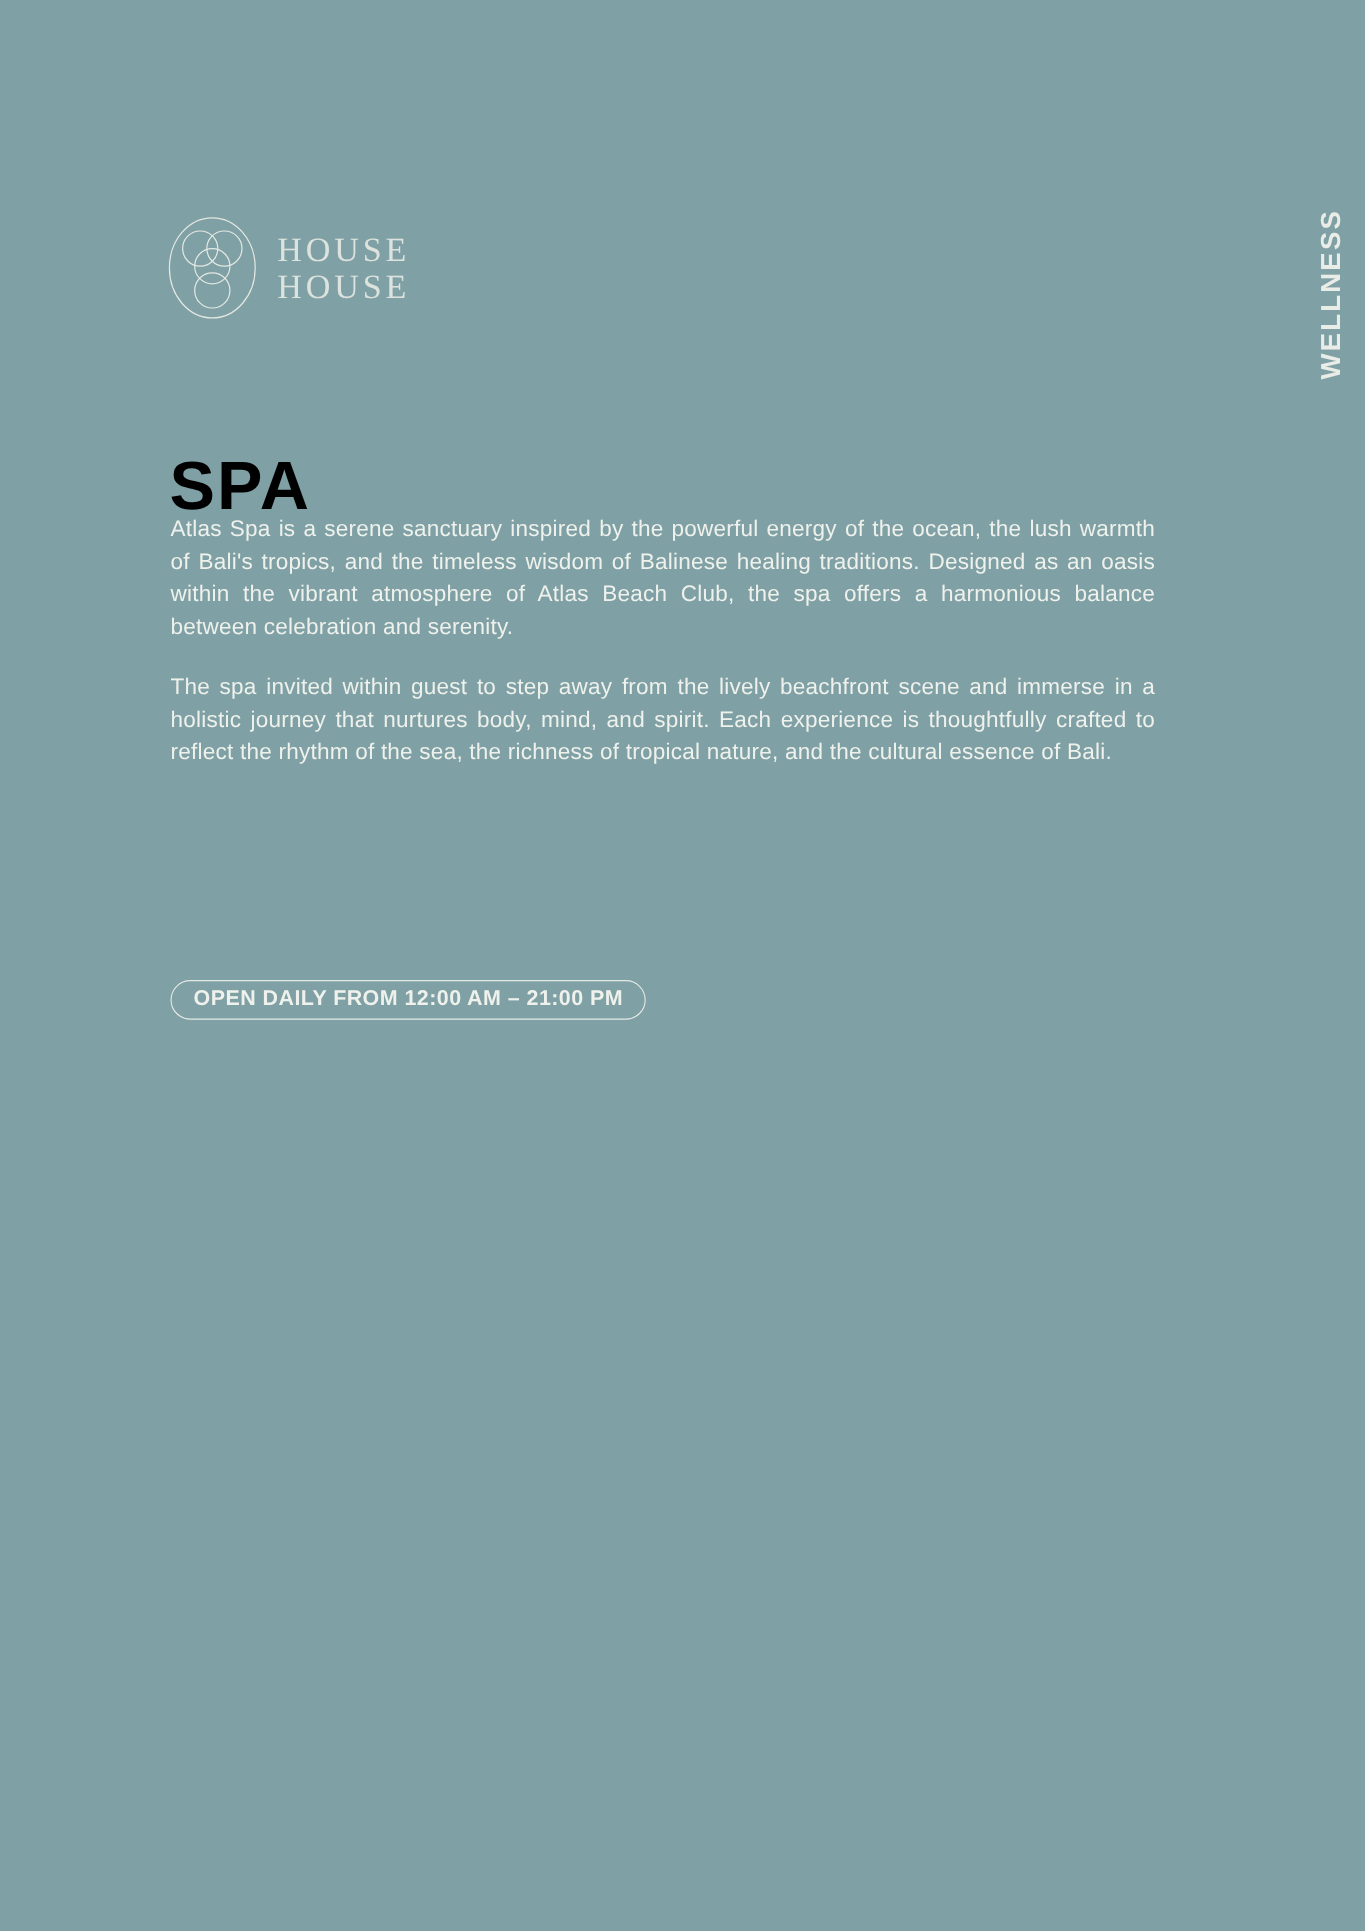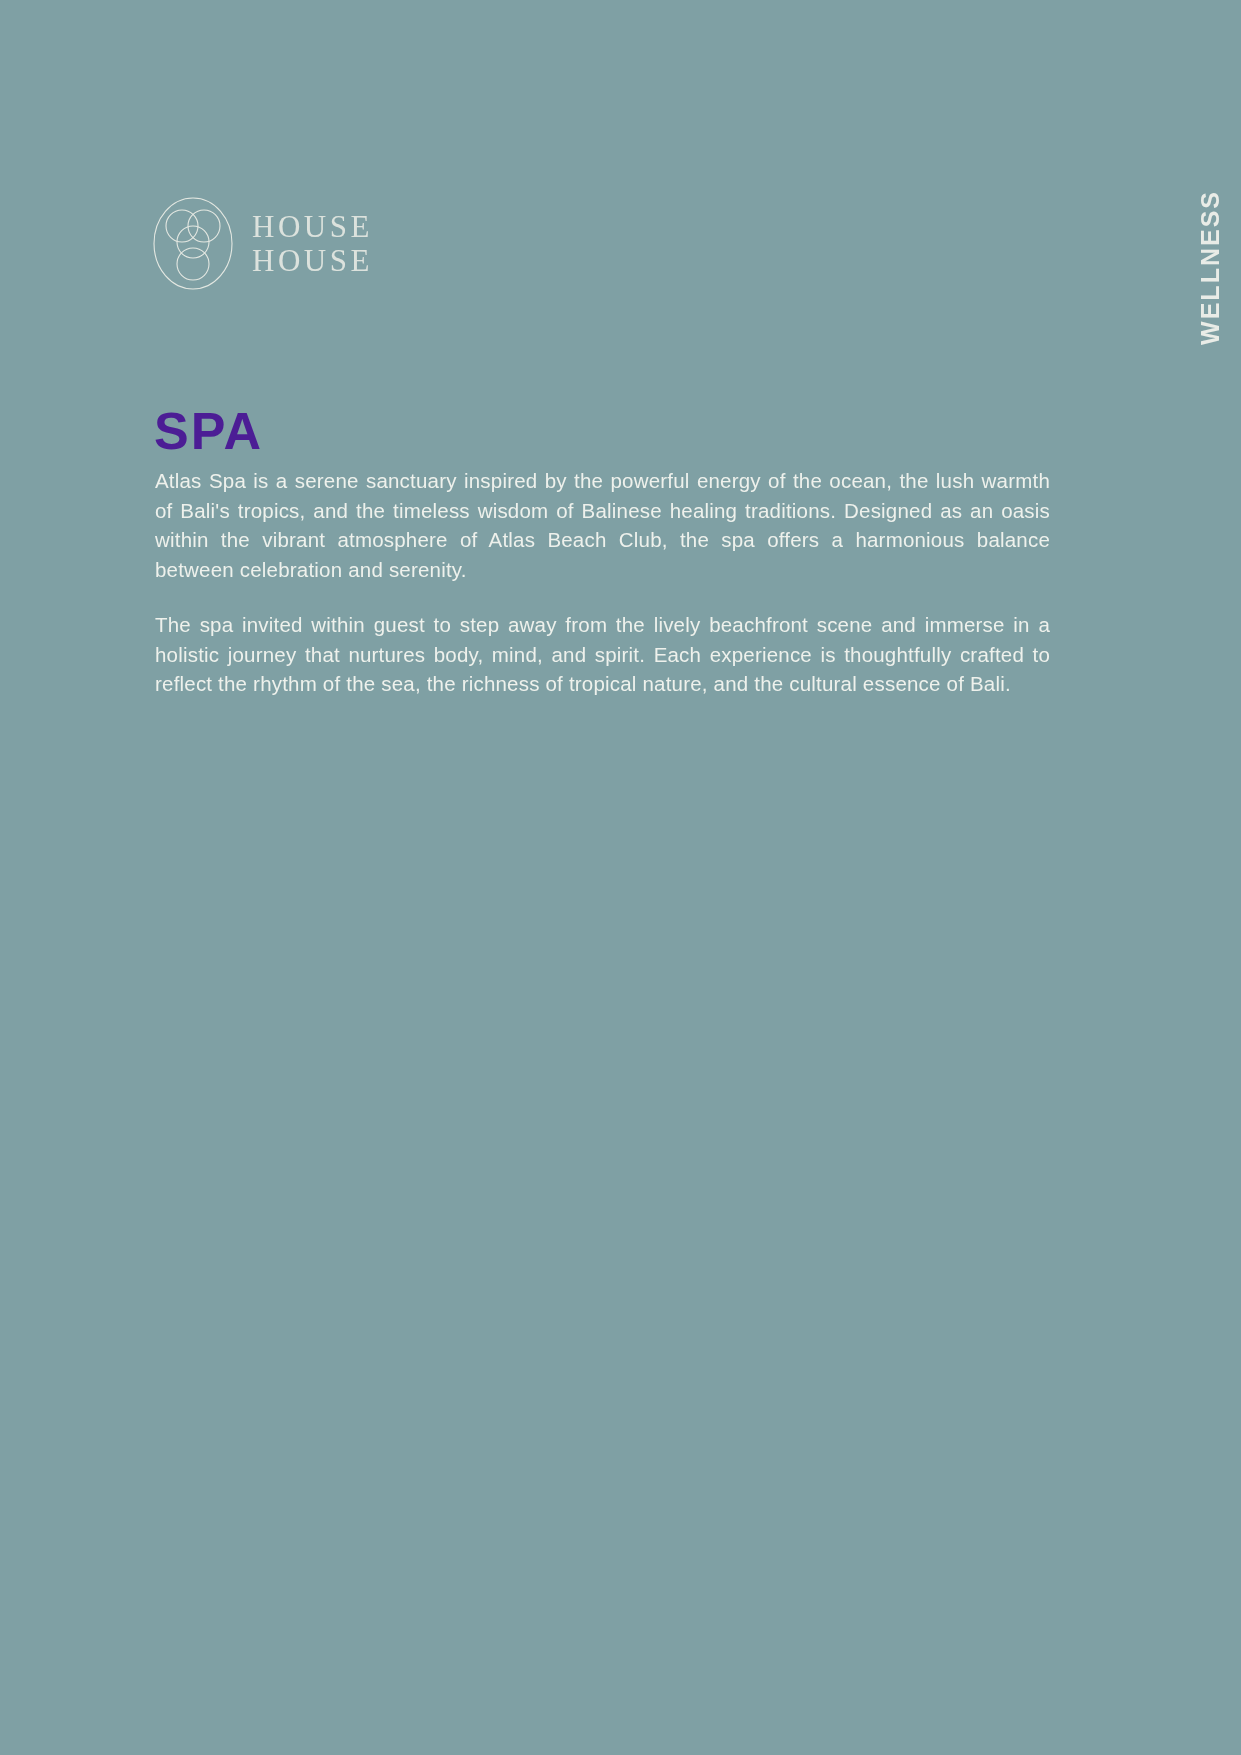--- a/index.html
+++ b/index.html
@@ -62,22 +62,22 @@
     font-size: 31px;
     letter-spacing: 3.5px;
     opacity: 0.92;
   }
 
   
   .page-title {
     position: absolute;
     left: 154px;
     top: 370px;
-    color: #4c1d95;
-    font-size: 52px;
+    color: #000000;
+    font-size: 62px;
     font-weight: bold;
     letter-spacing: 2px;
     line-height: 1;
   }
 
   
   .body-copy {
     position: absolute;
     left: 155px;
     top: 466px;
@@ -135,14 +135,15 @@
     </span>
   </div>
 
   <h1 class="page-title">SPA</h1>
 
   <div class="body-copy">
     <p>Atlas Spa is a serene sanctuary inspired by the powerful energy of the ocean, the lush warmth of Bali's tropics, and the timeless wisdom of Balinese healing traditions. Designed as an oasis within the vibrant atmosphere of Atlas Beach Club, the spa offers a harmonious balance between celebration and serenity.</p>
     <p>The spa invited within guest to step away from the lively beachfront scene and immerse in a holistic journey that nurtures body, mind, and spirit. Each experience is thoughtfully crafted to reflect the rhythm of the sea, the richness of tropical nature, and the cultural essence of Bali.</p>
   </div>
 
+  <div class="hours-pill">OPEN DAILY FROM 12:00 AM – 21:00 PM</div>
 
 </div>
 
 </body></html>

